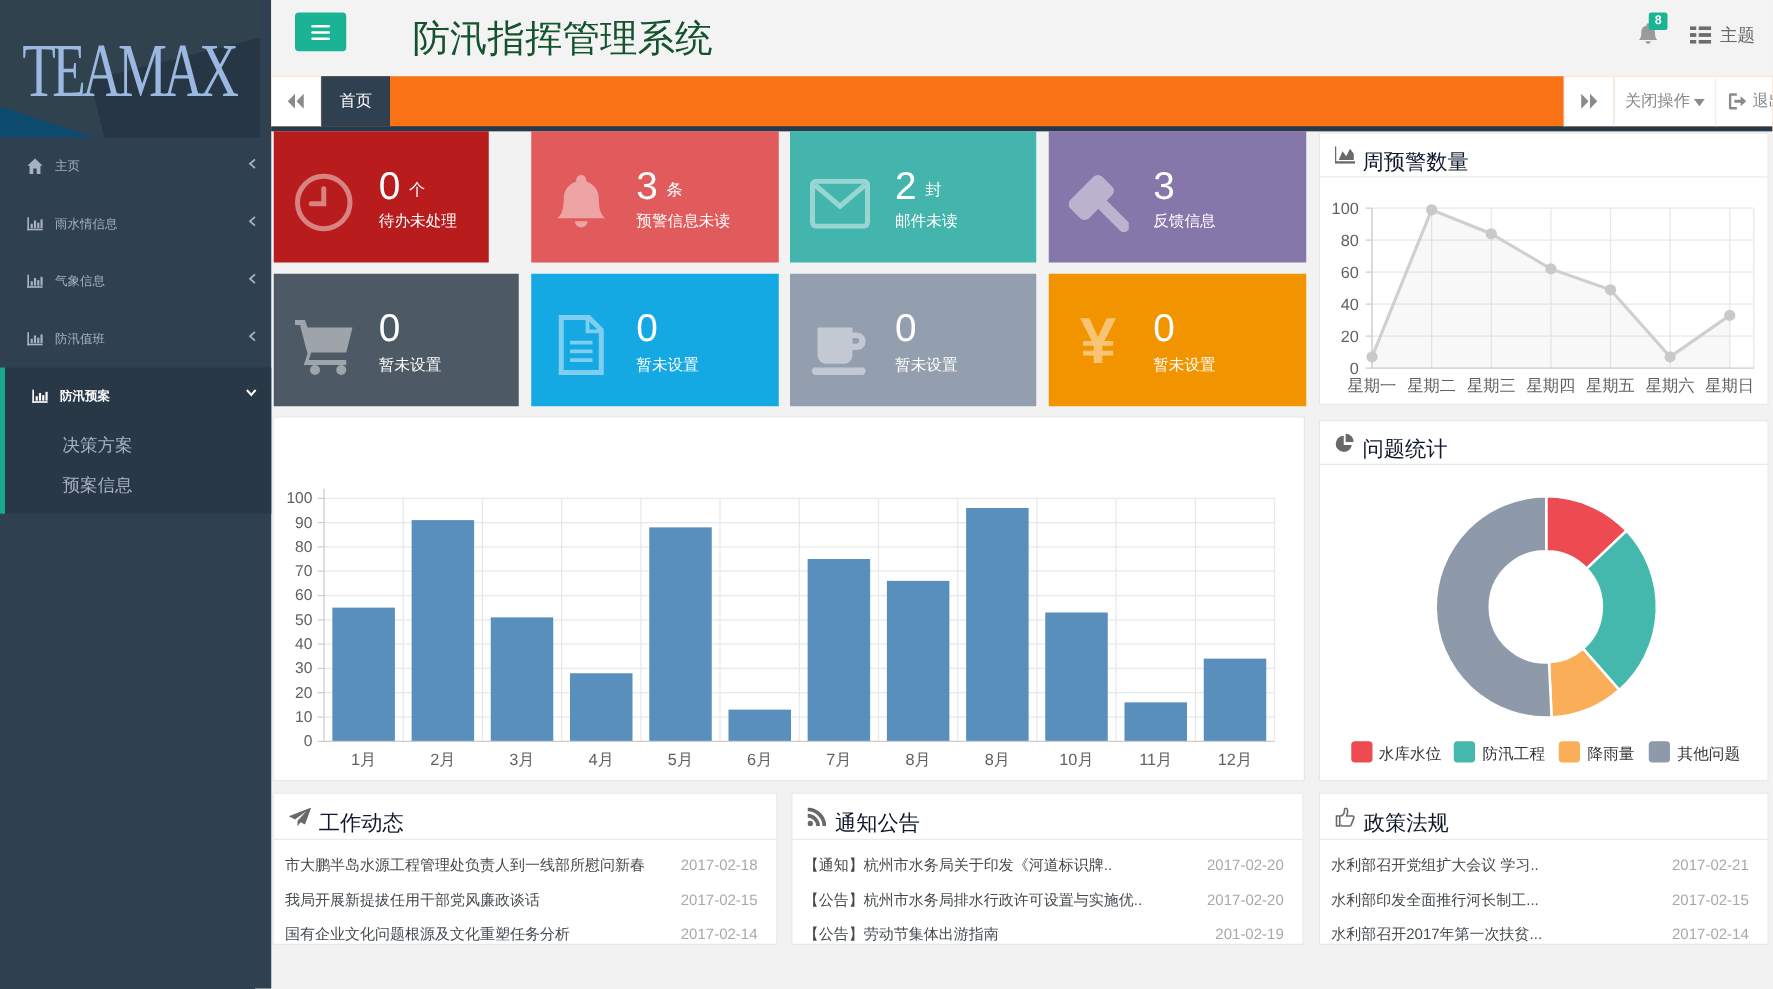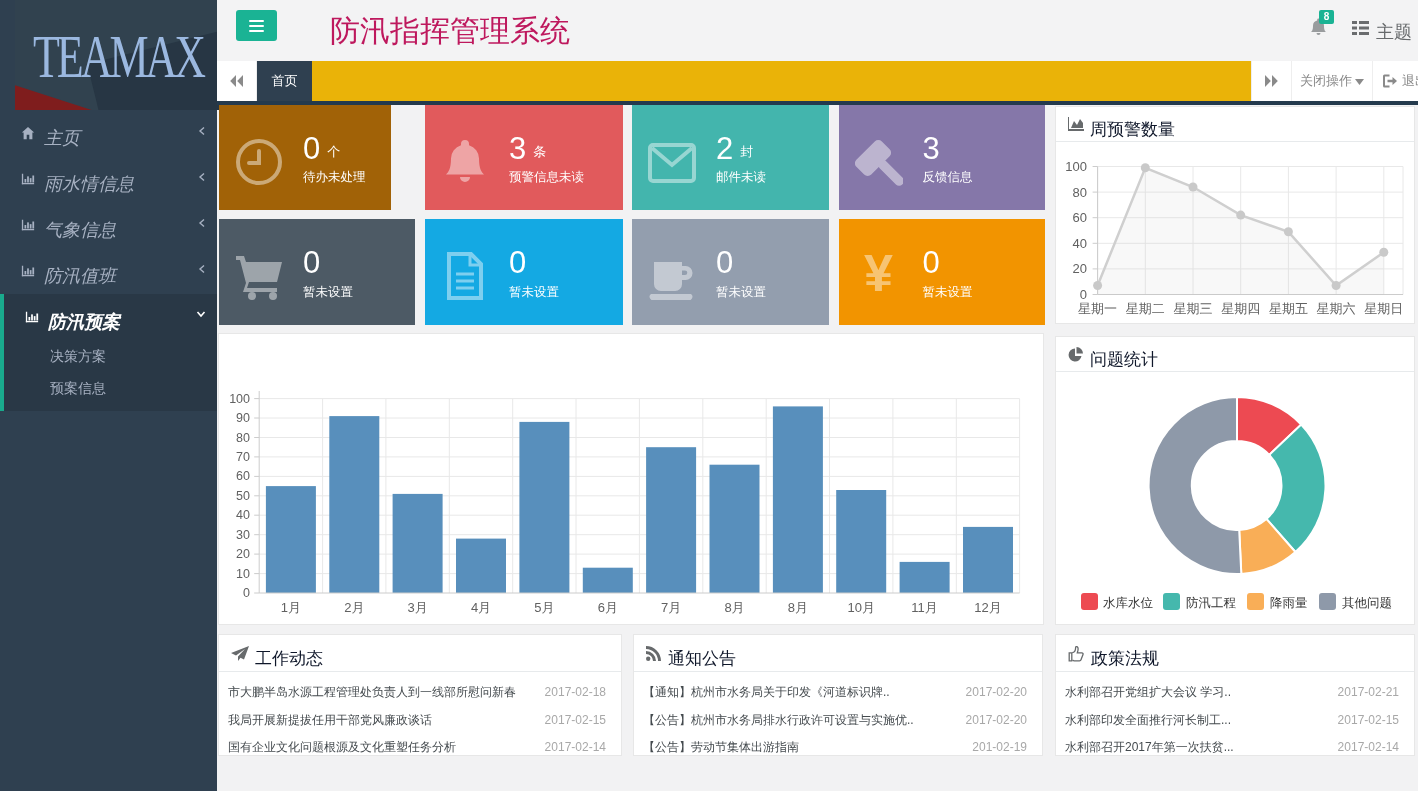--- a/index.html
+++ b/index.html
@@ -1,39 +1,39 @@
 <!DOCTYPE html>
 <html><head>
 <meta charset="utf-8">
 <style>
 * { margin:0; padding:0; box-sizing:border-box; }
 html,body { width:1418px; height:791px; overflow:hidden; }
 body { font-family:"Liberation Sans",sans-serif; background:#f2f2f3; position:relative; }
 .abs { position:absolute; }
 
 #sidebar { left:0; top:0; width:217px; height:791px; background:#2f4050; }
-#logo { left:15px; top:0; width:208px; height:110px; background:#7f1d1d; overflow:hidden; }
+#logo { left:0; top:0; width:208px; height:110px; background:#0c4a6e; overflow:hidden; }
 #logo .fac1 { position:absolute; left:-40px; top:-60px; width:260px; height:170px; background:#31424f; transform:rotate(18deg); }
 #logo .fac2 { position:absolute; left:90px; top:30px; width:260px; height:180px; background:#273644; transform:rotate(-14deg); }
 #logo .txt { position:absolute; left:0; top:31px; width:206px; text-align:center; font-family:"Liberation Serif",serif; font-size:44px; letter-spacing:-3px; color:#9bb8e0; transform:scaleY(1.39); }
-.navitem { position:absolute; left:0; width:224px; height:46px; color:#a7b1c2; font-size:18px;font-style:italic; }
+.navitem { position:absolute; left:0; width:224px; height:46px; color:#a7b1c2; font-size:10px; }
 .navitem .ic { position:absolute; left:21px; top:16px; width:14px; height:14px; }
 .navitem .tx { position:absolute; left:44px; top:16px; }
 .navitem .ch { position:absolute; right:18px; top:16px; font-size:12px; color:#a7b1c2; }
 #navactive { position:absolute; left:0; top:294px; width:217px; height:117px; background:#293846; border-left:4px solid #19aa8d; }
 .subitem { position:absolute; left:50px; color:#a7b1c2; font-size:14px; }
 
 #header { left:217px; top:0; width:1201px; height:62px; background:#f3f3f4; }
 #hbtn { position:absolute; left:19px; top:10px; width:41px; height:31px; background:#1ab394; border-radius:3px; }
 #hbtn .b { position:absolute; left:13px; width:15px; height:2px; background:#fff; border-radius:1px; }
-#htitle { position:absolute; left:113px; top:11px; font-size:30px; color:#be185d; }
+#htitle { position:absolute; left:113px; top:11px; font-size:30px; color:#14532d; }
 #badge { position:absolute; left:1102px; top:10px; min-width:15px; height:14px; background:#1ab394; color:#fff; font-size:10px; font-weight:bold; text-align:center; line-height:14px; border-radius:2px; padding:0 2px; }
-#theme { position:absolute; left:1135px; top:20px; color:#676a6c; font-size:18px; }
-
-#tabbar { left:217px; top:61px; width:1201px; height:44px; background:#eab308; border-bottom:4px solid #243a4d; }
+#theme { position:absolute; left:1135px; top:20px; color:#676a6c; font-size:14px; }
+
+#tabbar { left:217px; top:61px; width:1201px; height:44px; background:#f97316; border-bottom:4px solid #243a4d; }
 #tab-left { position:absolute; left:0; top:0; width:40px; height:40px; background:#fff; border-right:1px solid #eee; color:#999; text-align:center; line-height:40px; font-size:15px; }
 #tab-home { position:absolute; left:40px; top:0; width:55px; height:40px; background:#2f4050; color:#fff; font-size:13px; text-align:center; line-height:40px; }
 .tbr { position:absolute; top:0; height:40px; background:#fff; color:#888; font-size:13px; line-height:40px; text-align:center; border-left:1px solid #eee; }
 
 .panel { position:absolute; background:#fff; border:1px solid #e7e7e7; }
 .phead { position:absolute; left:0; top:0; right:0; height:35px; border-bottom:1px solid #e7eaec; color:#0f172a; font-size:17px; }
 .phead .pic { position:absolute; left:12px; top:10px; }
 .phead .ptt { position:absolute; left:34px; top:11px; }
 
 .ibox { position:absolute; color:#fff; }
@@ -171,21 +171,21 @@
   <div class="tbr" style="left:1074px;width:81px;">关闭操作<svg width="9" height="6" style="margin-left:3px;" viewBox="0 0 9 6">
         <path fill="#8a8a8a" d="M0 0 h9 L4.5 6 Z"></path>
       </svg></div>
   <div class="tbr" style="left:1155px;width:80px;text-align:left;"><svg width="15" height="14" viewBox="0 0 15 14" style="margin:13px 4px 0 10px;float:left;">
         <g fill="#8a8a8a">
           <path d="M0 2 a1.5 1.5 0 0 1 1.5-1.5 h5 v2 h-4.5 v9 h4.5 v2 h-5 a1.5 1.5 0 0 1-1.5-1.5 z"></path>
           <path d="M9.5 3 L14 7 L9.5 11 L9.5 8.2 H4.5 V5.8 H9.5 Z"></path>
         </g>
       </svg>退出</div>
 </div>
-<div class="ibox" style="left:219px;top:104.5px;width:172px;height:105.5px;background:#a16207;">
+<div class="ibox" style="left:219px;top:104.5px;width:172px;height:105.5px;background:#b91c1c;">
   <svg class="bic" viewBox="0 0 48 48">
       <g fill="none" stroke="#fff" stroke-width="4">
         <circle cx="24" cy="24" r="21"></circle>
         <path d="M24 13 V25 H14" stroke-linecap="round"></path>
       </g>
     </svg>
   <div class="num">0<span class="unit">个</span></div>
   <div class="lbl">待办未处理</div>
 </div>
 <div class="ibox" style="left:425px;top:104.5px;width:197.5px;height:105.5px;background:#e15a5c;">

